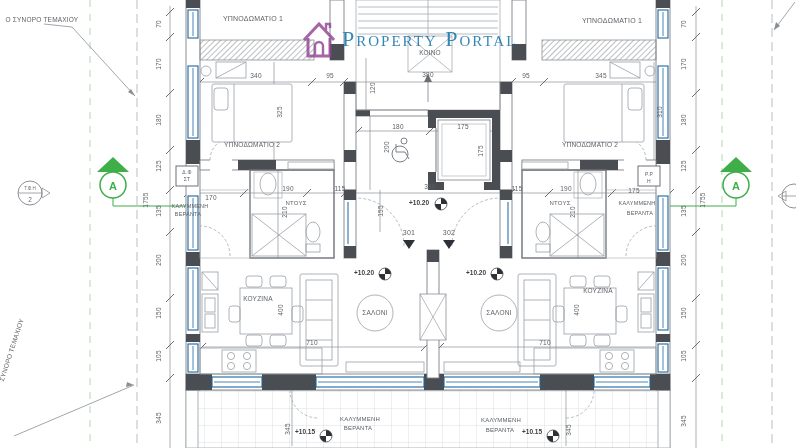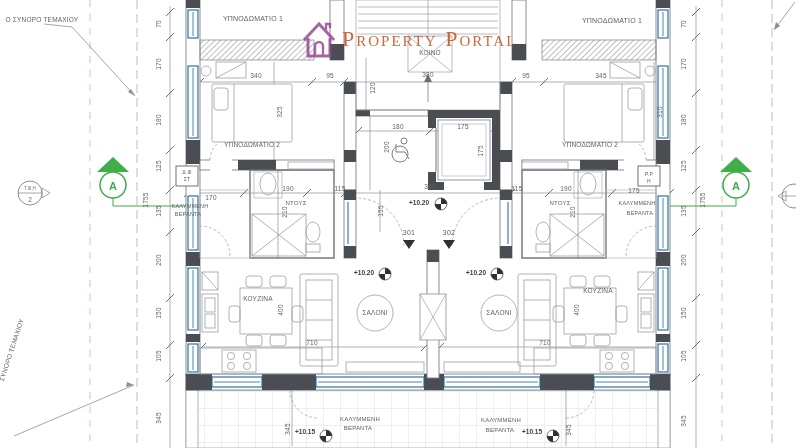--- a/index.html
+++ b/index.html
@@ -9,21 +9,21 @@
   #annotations{position:absolute;left:0;top:0;width:796px;height:448px;pointer-events:none;}
   .ann{position:absolute;color:#5d6166;letter-spacing:.2px;line-height:1;white-space:nowrap;}
   .ann.lvl{color:#3a3d41;font-weight:bold;letter-spacing:0;}
   .marker{position:absolute;}
   .marker span{position:absolute;transform:translate(-50%,-50%);}
   .sec-letter{color:#3fae49;font-size:11px;font-weight:bold;}
   .det-top{color:#6a6e73;font-size:4.5px;}
   .det-bot{color:#6a6e73;font-size:6.5px;}
   .watermark{position:absolute;left:300px;top:18px;display:flex;align-items:center;opacity:.8;}
   .wm-text{font-family:"Liberation Serif",serif;font-variant:small-caps;font-size:22px;
-           letter-spacing:2px;color:#c2410c;margin-left:4px;}
+           letter-spacing:2px;color:#0369a1;margin-left:4px;}
 </style>
 </head>
 <body>
 
 <div class="canvas">
 
 <svg width="796" height="448" viewBox="0 0 796 448">
   <defs>
     <pattern id="hatch" width="4" height="4" patternUnits="userSpaceOnUse" patternTransform="rotate(45)">
       <line x1="0" y1="0" x2="0" y2="4" stroke="#7a7f85" stroke-width="1"></line>

